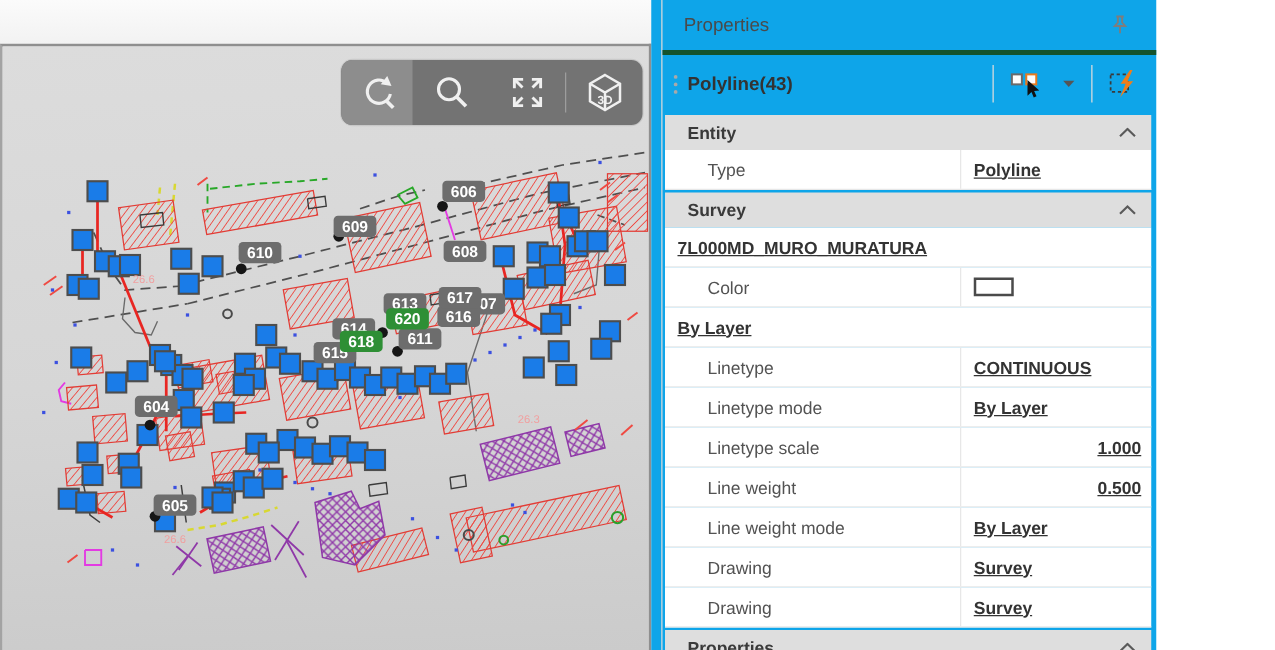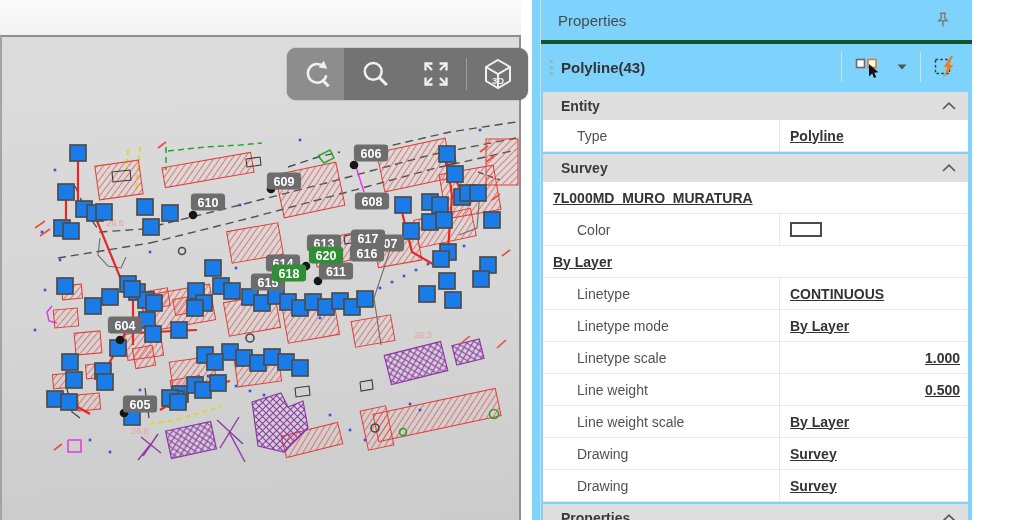--- a/index.html
+++ b/index.html
@@ -8,29 +8,29 @@
   
   .map-pane{position:absolute;left:0;top:0;width:521px;height:520px;}
   .vp-topbar{position:absolute;left:0;top:0;right:0;height:35px;
              background:linear-gradient(#fbfbfb,#f2f2f2);}
   .map-area{position:absolute;left:0;top:35px;width:517px;bottom:0;
             border-top:2px solid #8f8f8f;border-left:2px solid #a3a3a3;border-right:2px solid #8f8f8f;
             background:linear-gradient(178deg,#dcdcdc 0%,#d6d6d6 55%,#cbcbcb 100%);}
   #map-svg{position:absolute;left:0;top:0;width:517px;height:483px;}
   .map-label-text{font-family:"Liberation Sans",sans-serif;font-weight:bold;}
   
-  .toolbar{position:absolute;left:285px;top:11px;width:241px;height:52px;display:flex;
+  .toolbar{position:absolute;left:271px;top:11px;width:241px;height:52px;display:flex;
            background:#737373;border-radius:9px;overflow:hidden;align-items:center;
            box-shadow:0 0 0 1px rgba(0,0,0,0.08);}
   .tb-btn{border:none;margin:0;padding:0;background:transparent;width:61px;height:52px;
           display:flex;align-items:center;justify-content:center;cursor:pointer;}
   .tb-btn.active{background:#8d8d8d;width:57px;}
   .tb-sep{width:1px;height:32px;background:#9d9d9d;}
   
-  .props{position:absolute;left:532px;top:0;width:440px;height:520px;background:#7dd3fc;}
+  .props{position:absolute;left:521px;top:0;width:404px;height:520px;background:#0ea5e9;}
   .props::before{content:'';position:absolute;left:8px;top:0;bottom:0;width:1px;background:#dadada;}
   .props-inner{position:absolute;left:9px;right:0;top:0;bottom:0;}
   .props-title{height:40px;display:flex;align-items:center;padding-left:17px;
                font-size:15px;color:#4a4a4a;position:relative;}
   .pin{position:absolute;right:20px;top:11px;}
   .sel-row{height:46px;border-top:4px solid #14532d;display:flex;align-items:center;padding-left:9px;}
   .drag-dots{width:3px;height:3px;border-radius:50%;background:#a9a9a9;margin-right:8px;
              box-shadow:0 -6px 0 #a9a9a9,0 6px 0 #a9a9a9;}
   .sel-label{font-weight:bold;font-size:15px;color:#333;}
   .sel-tools{margin-left:auto;display:flex;align-items:center;gap:11px;padding-right:12px;}
@@ -463,21 +463,21 @@
         </div>
         <div class="prop-row">
           <div class="prop-name">Linetype scale</div>
           <div class="prop-value right">1.000</div>
         </div>
         <div class="prop-row">
           <div class="prop-name">Line weight</div>
           <div class="prop-value right">0.500</div>
         </div>
         <div class="prop-row">
-          <div class="prop-name">Line weight scale</div>
+          <div class="prop-name">Line weight mode</div>
           <div class="prop-value">By Layer</div>
         </div>
         <div class="prop-row">
           <div class="prop-name">Drawing</div>
           <div class="prop-value">Survey</div>
         </div>
         <div class="prop-row">
           <div class="prop-name">Drawing</div>
           <div class="prop-value">Survey</div>
         </div>

